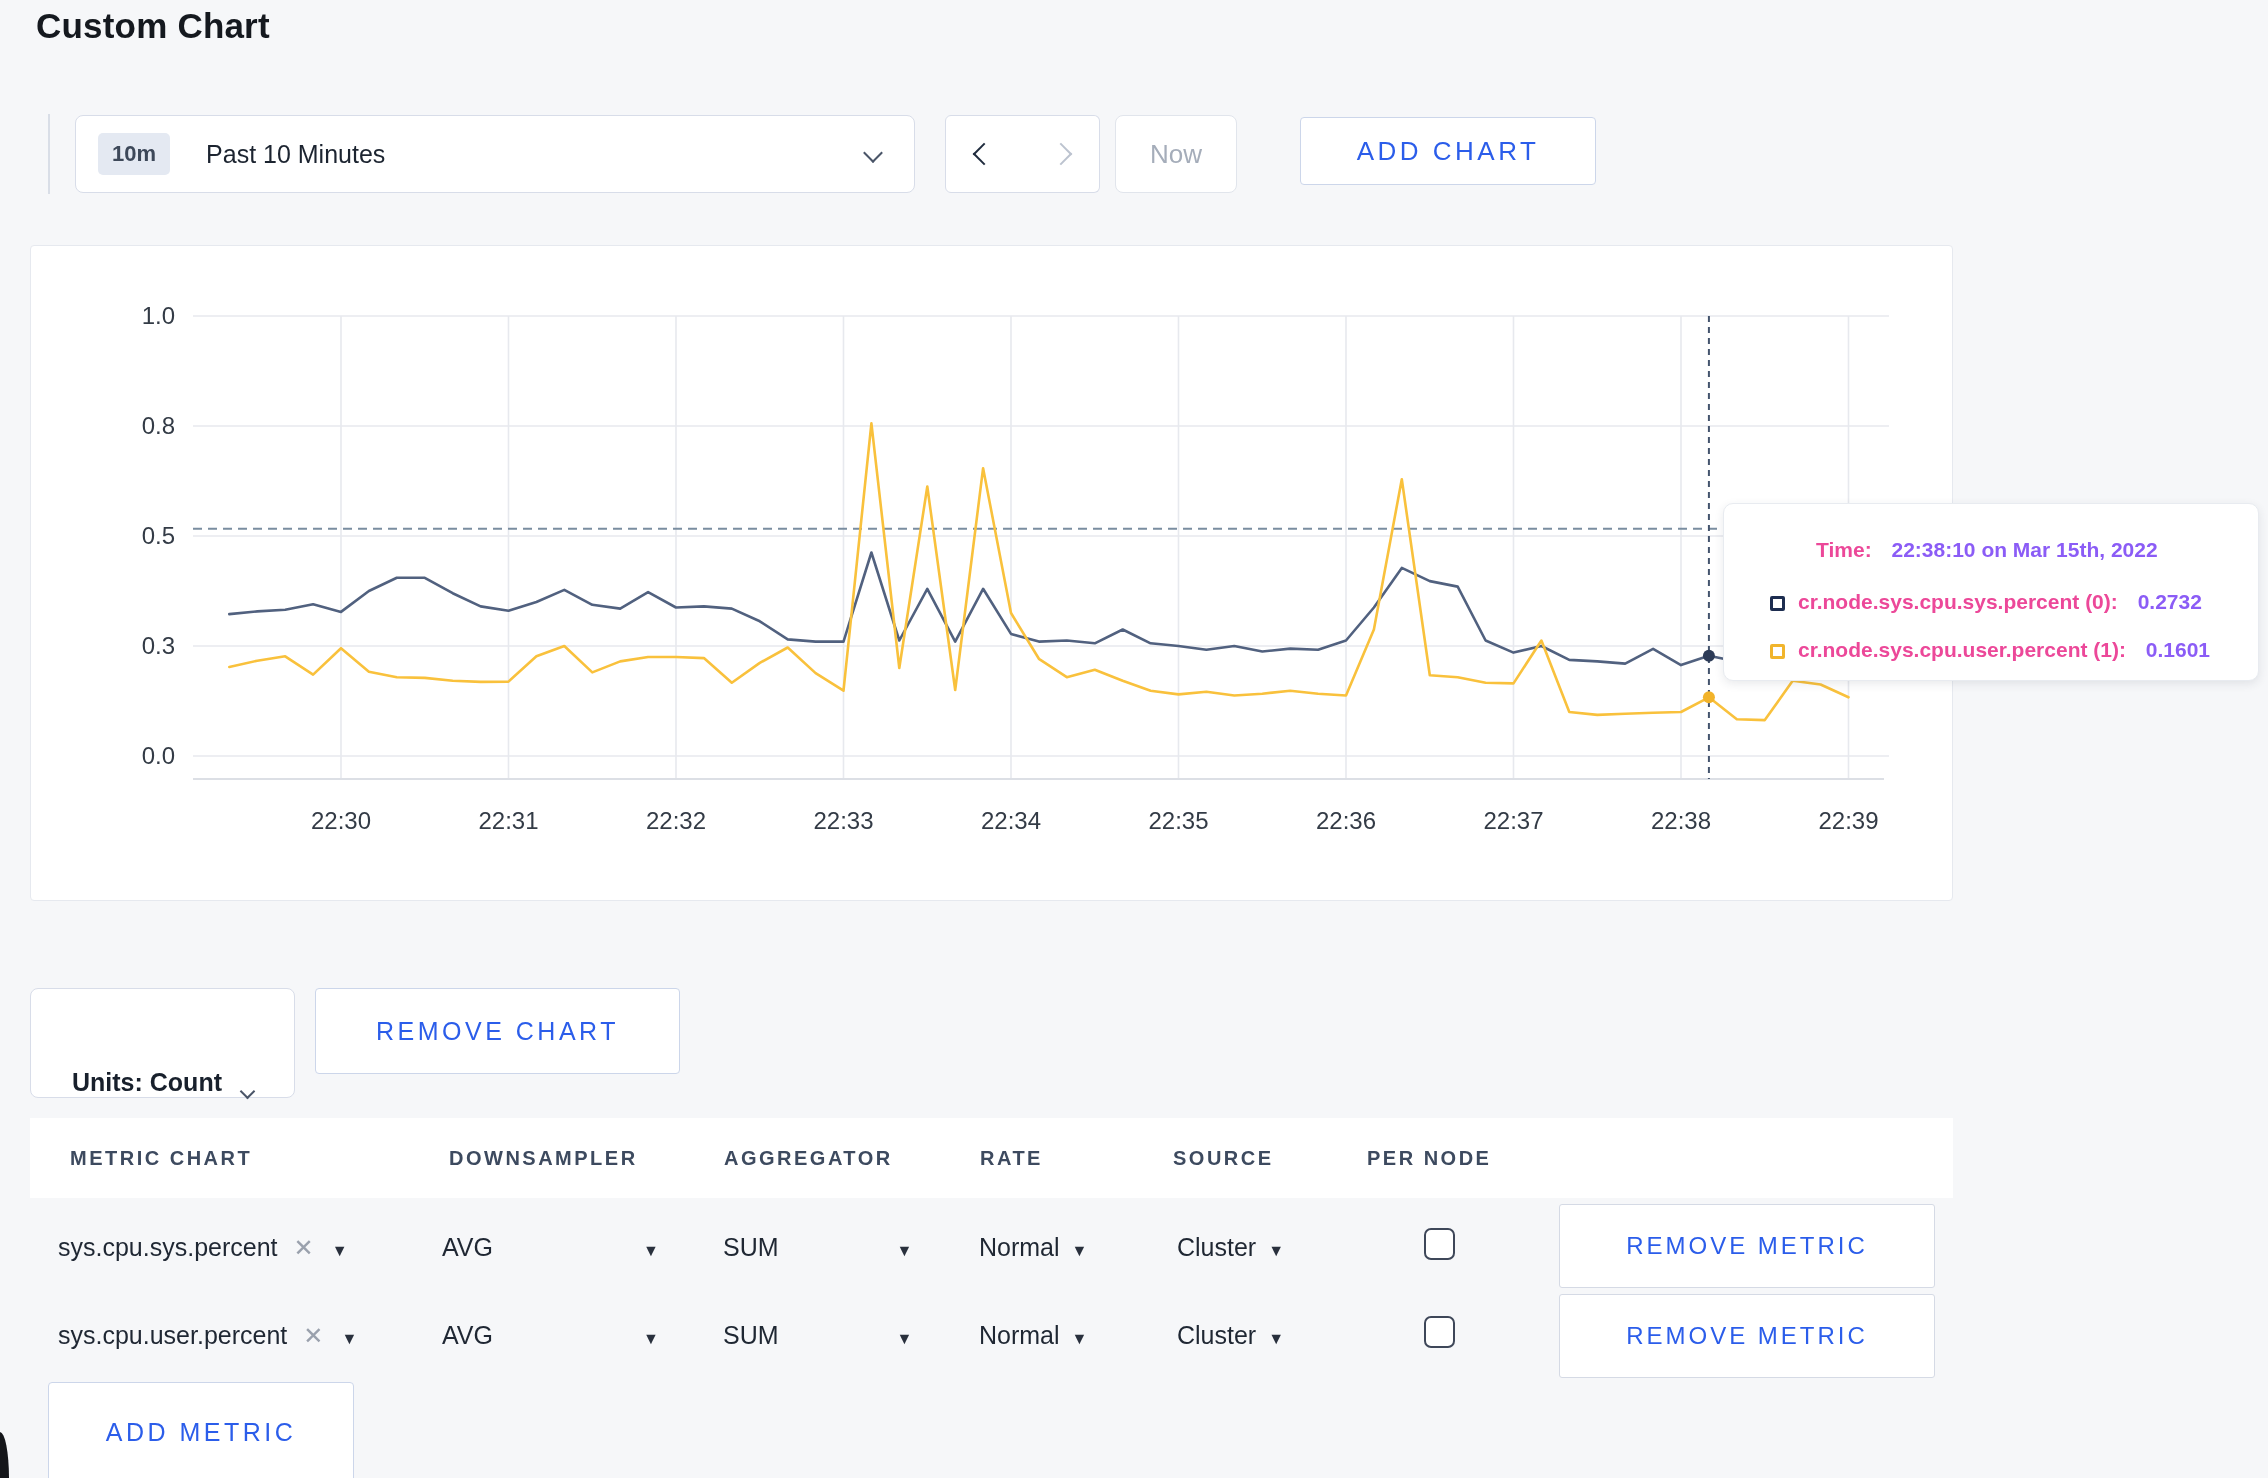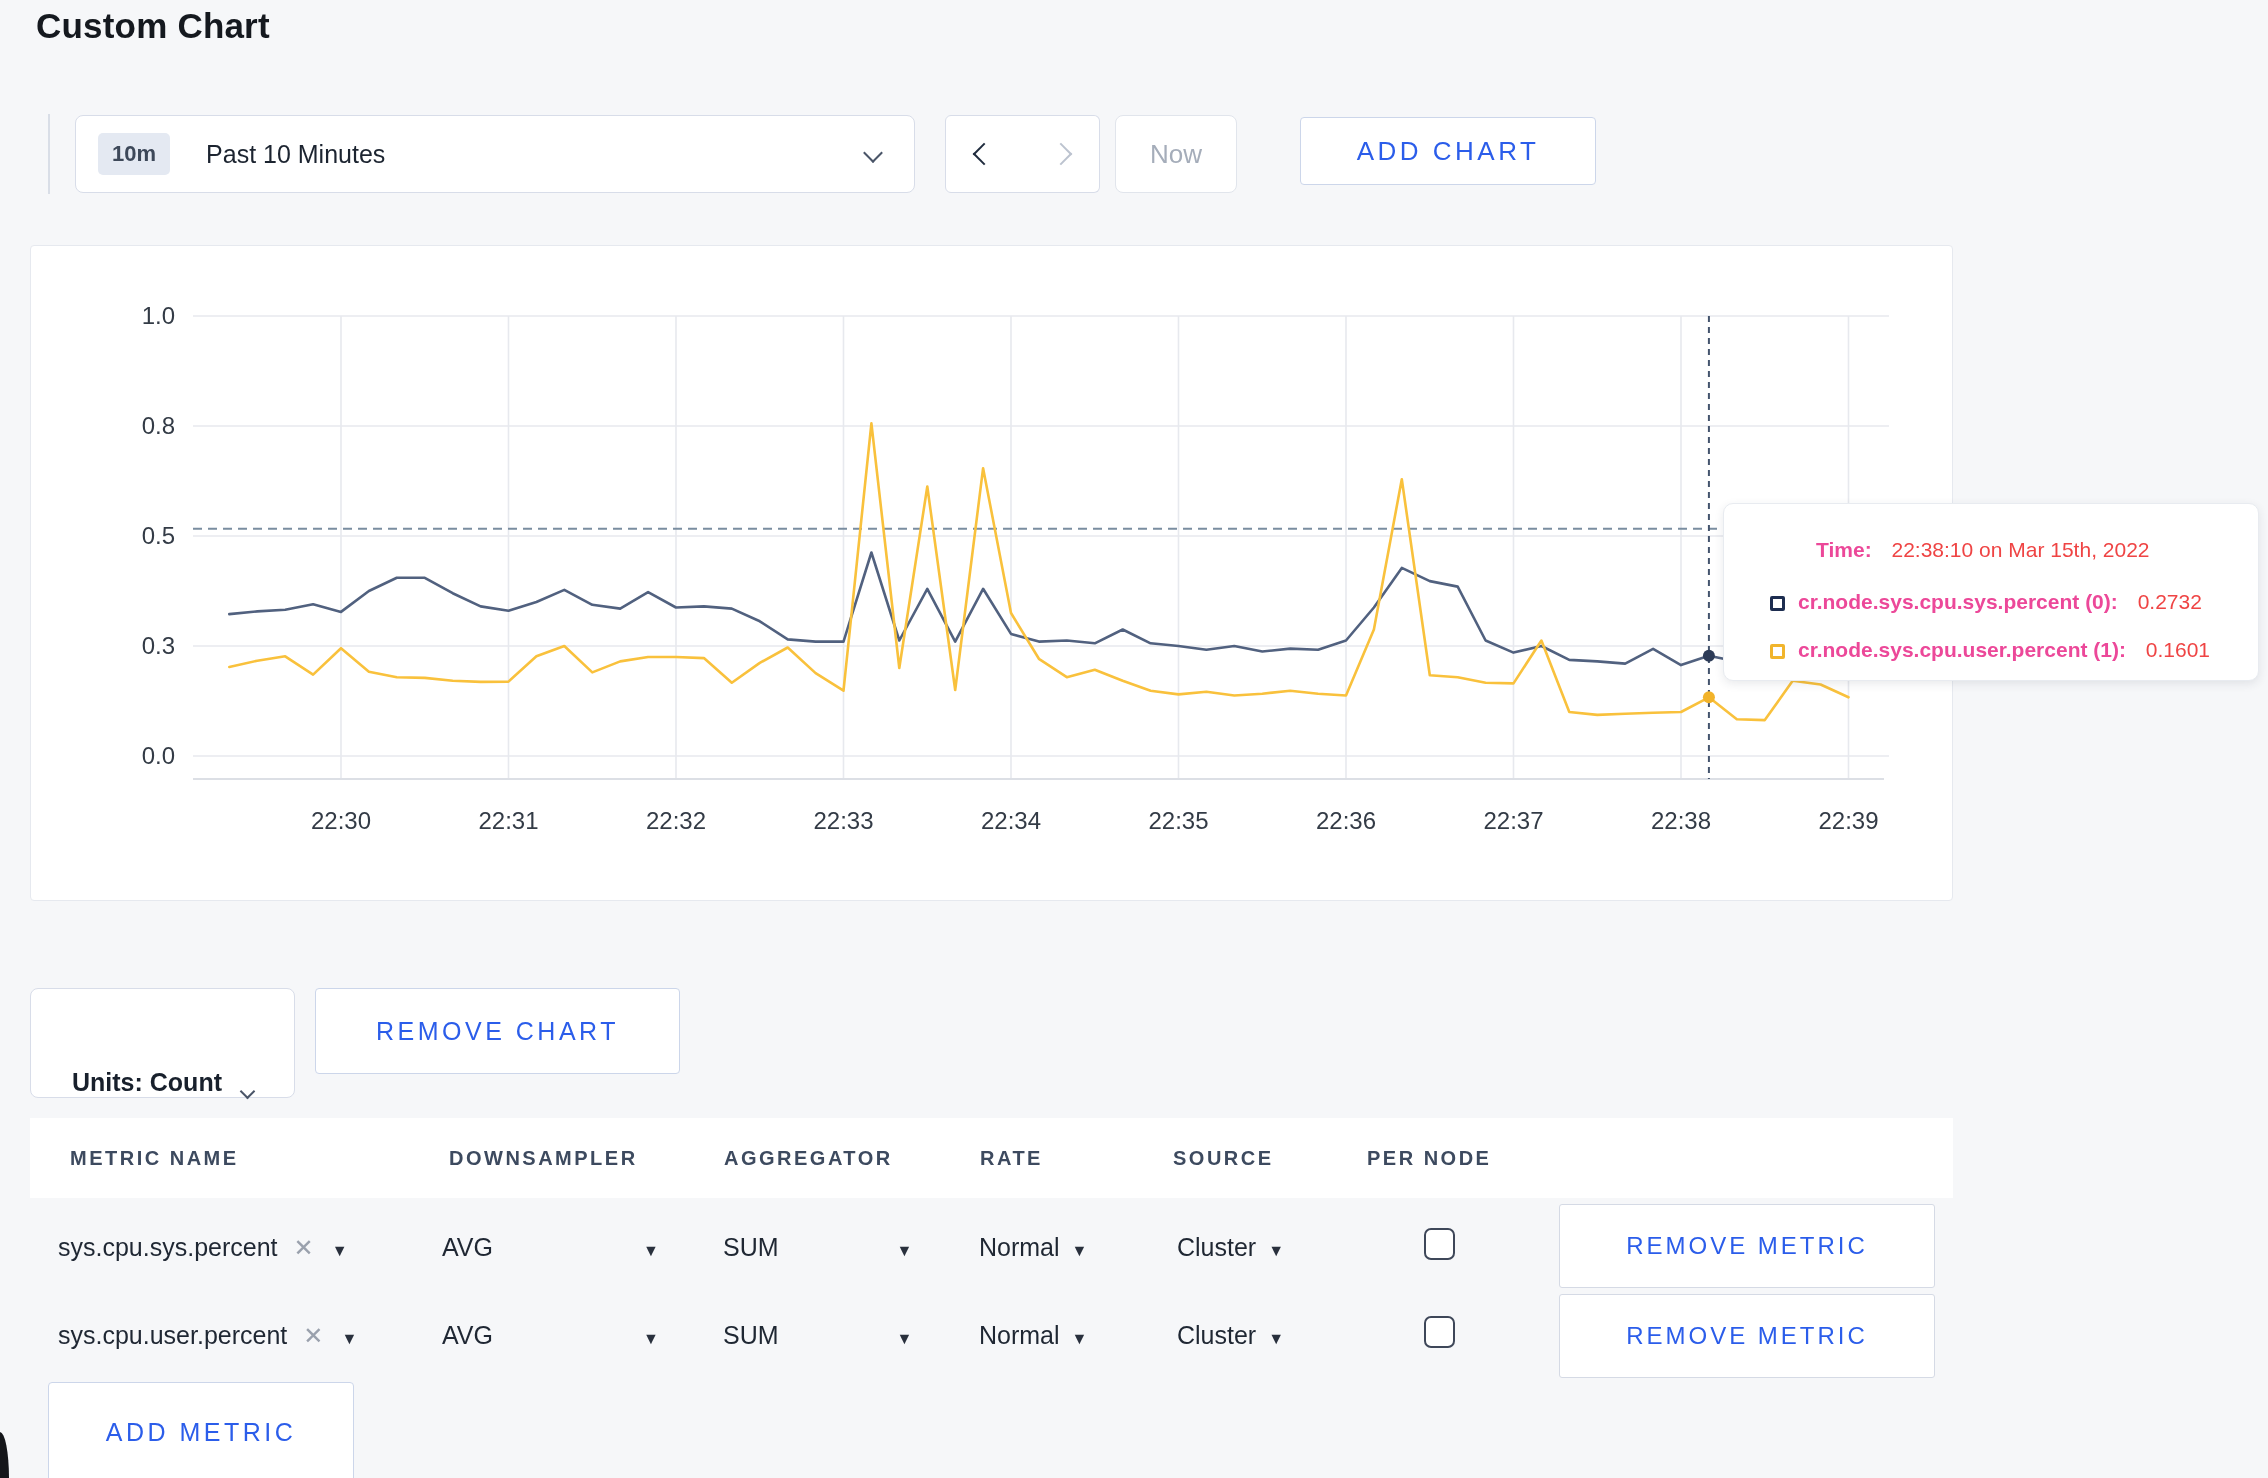--- a/index.html
+++ b/index.html
@@ -63,21 +63,21 @@
     position:absolute; left:1692px; top:257px; width:536px; height:178px;
     background:#fff; border:1px solid #e8ebf0; border-radius:10px;
     box-shadow:0 3px 10px rgba(40,50,70,.10);
     font-size:21px; color:#1d2d50;
   }
   .tt-row { position:absolute; white-space:nowrap; }
   #tt-time-row { left:92px; top:34px; }
   #tt-row-sys  { left:46px; top:86px; }
   #tt-row-user { left:46px; top:134px; }
   .tt-label { font-weight:700; color:#ec4899; }
-  .tt-value { font-weight:400; color:#ef4444; margin-left:14px; }
+  .tt-value { font-weight:700; color:#8b5cf6; margin-left:14px; }
   .swatch {
     display:inline-block; width:15px; height:15px; border:3px solid #1d2d50;
     border-radius:2px; margin-right:13px; vertical-align:-2px; background:#fff;
   }
   #swatch-user { border-color:#f1b52c; }
 
   
   #units-dropdown { left:30px; top:988px; width:265px; height:110px;align-items:flex-end; }
   #units-label { font-size:25px; font-weight:700; color:#18202c; margin-right:20px; }
   #units-chevron { width:11px; height:11px; border-width:2px; margin-top:-4px; }
@@ -196,21 +196,21 @@
   </div>
 </div>
 
 <div class="abs btn" id="units-dropdown">
   <span id="units-label">Units: Count</span>
   <span class="chev chev-down" id="units-chevron"></span>
 </div>
 <div class="abs blue-btn" id="remove-chart-button">REMOVE CHART</div>
 
 <div class="abs" id="table-header-band"></div>
-<div class="th" id="th-metric">METRIC NAME</div>
+<div class="th" id="th-metric">METRIC CHART</div>
 <div class="th" id="th-downsampler">DOWNSAMPLER</div>
 <div class="th" id="th-aggregator">AGGREGATOR</div>
 <div class="th" id="th-rate">RATE</div>
 <div class="th" id="th-source">SOURCE</div>
 <div class="th" id="th-pernode">PER NODE</div>
 
 <div class="cell row1" style="left:58px;">
   <span>sys.cpu.sys.percent</span><span class="x-icon">✕</span><span class="tri">▼</span>
 </div>
 <div class="cell row1" style="left:442px;">

